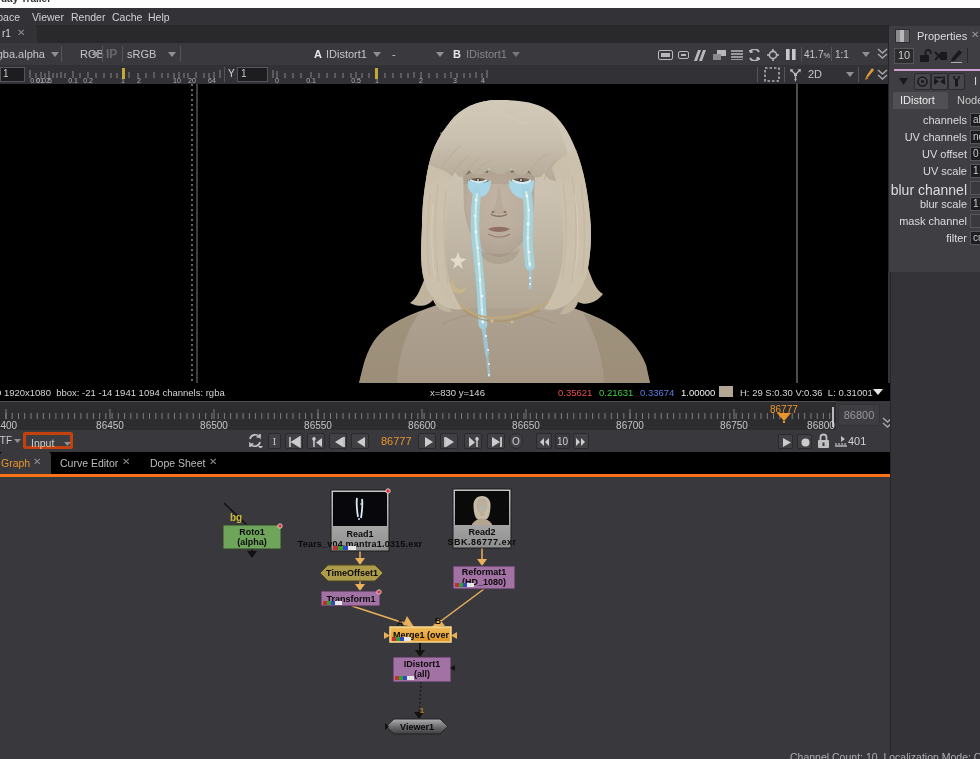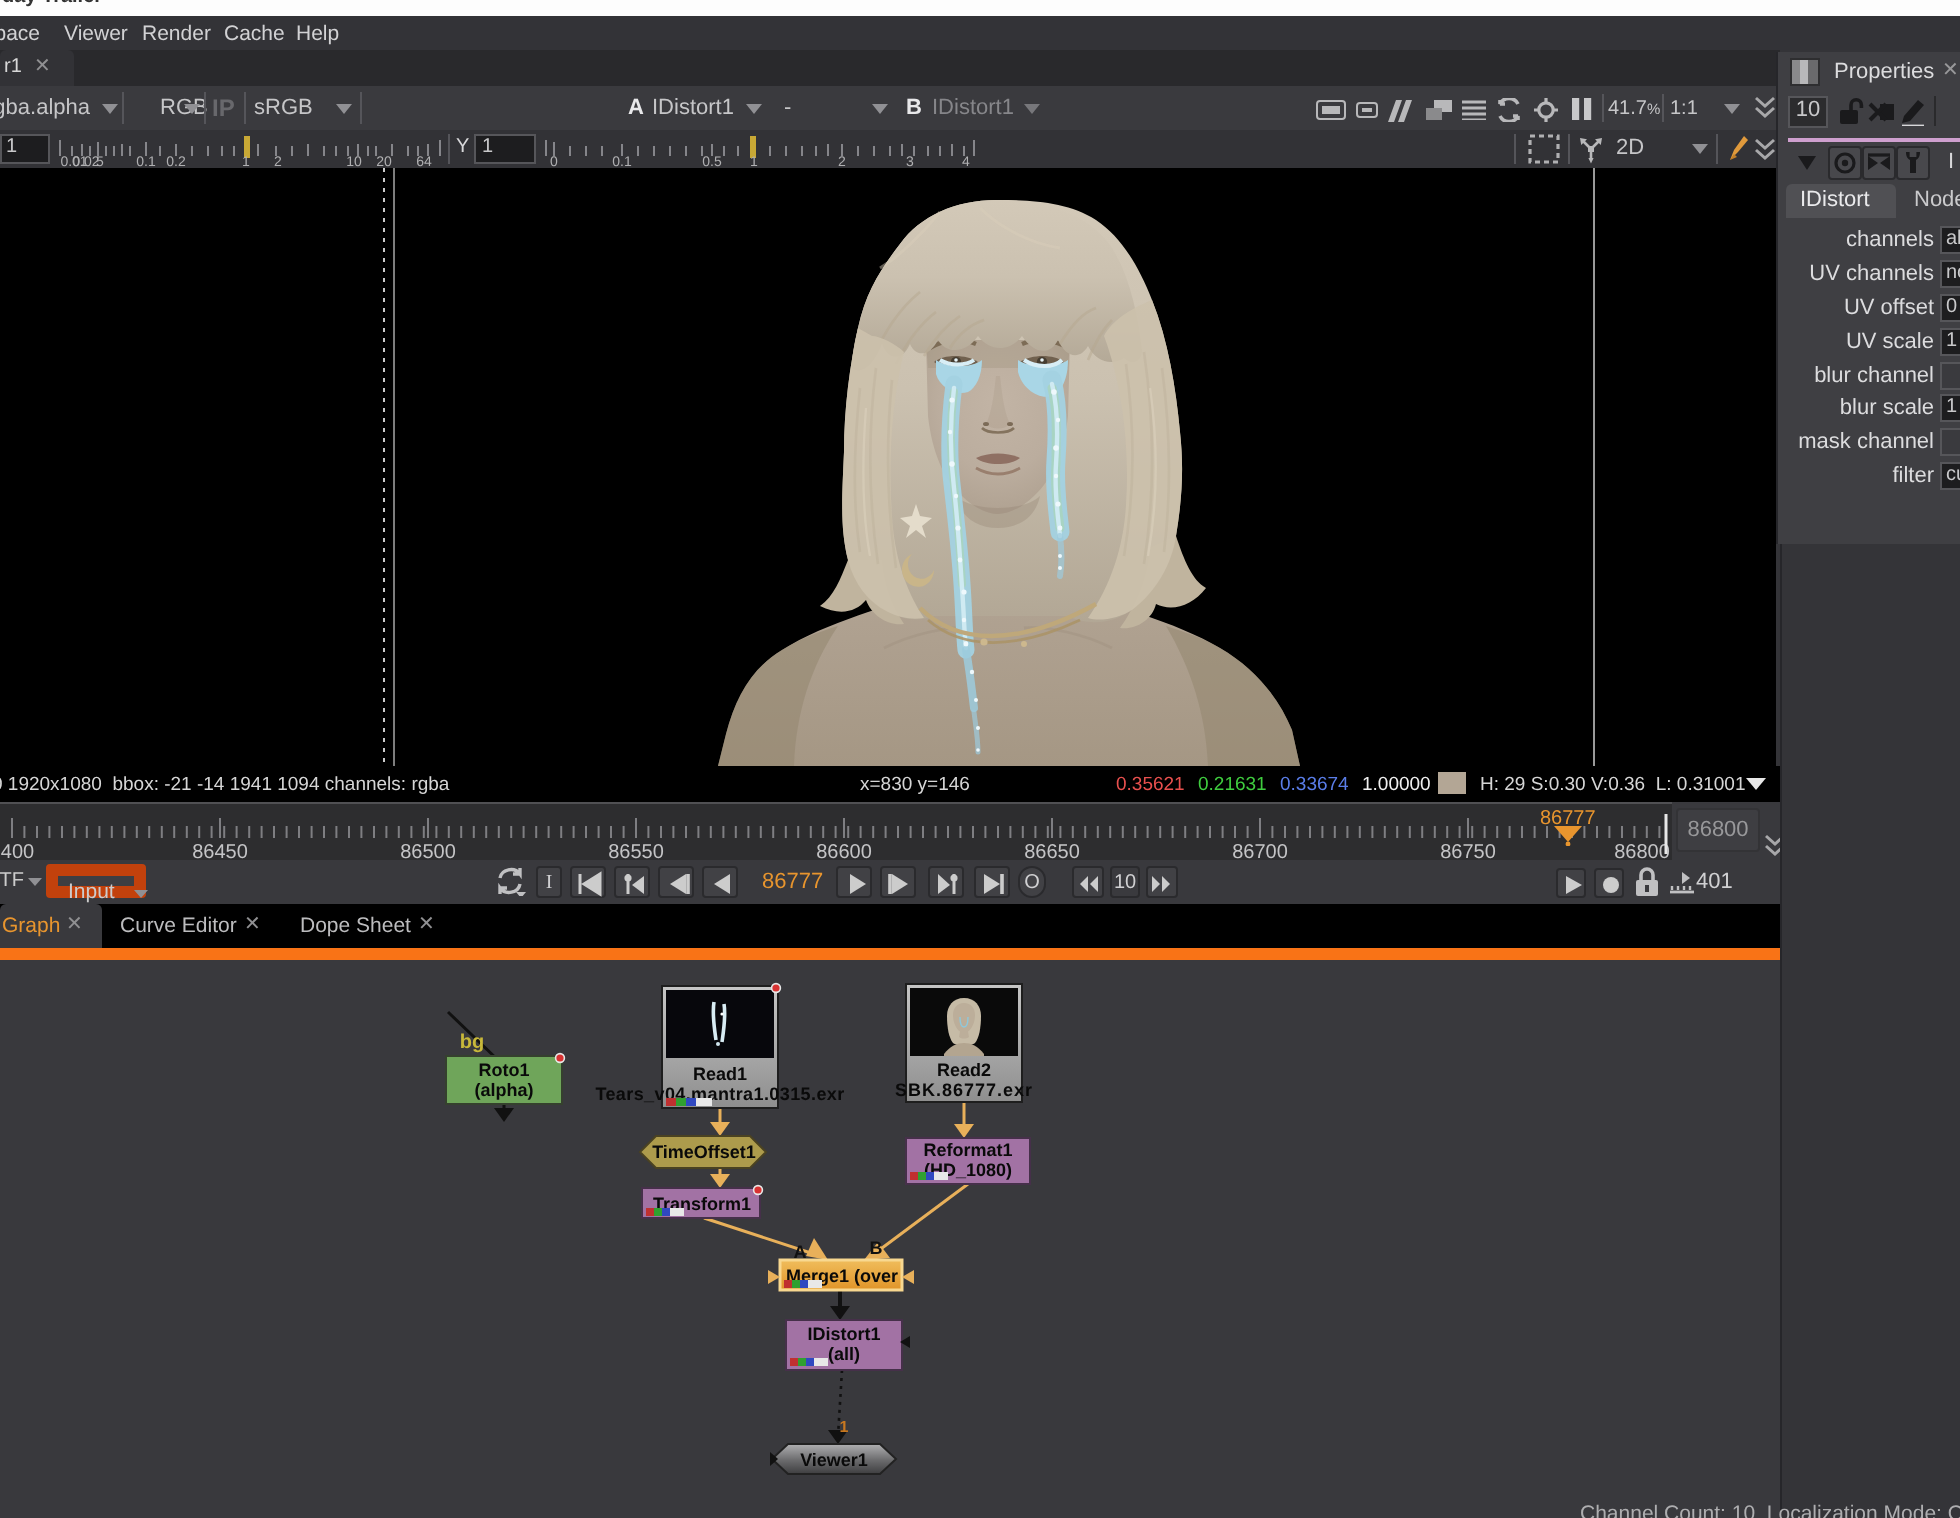--- a/index.html
+++ b/index.html
@@ -15,21 +15,21 @@
 #tabrow{left:0;top:25px;width:890px;height:18px;background:#29292c;}
 #vtab{left:0;top:25px;width:37px;height:18px;background:#323236;border-radius:3px 3px 0 0;}
 #toolbar1{left:0;top:43px;width:890px;height:22px;background:#3a3a3e;}
 #sliderrow{left:0;top:65px;width:890px;height:19px;background:#323236;}
 #viewer{left:0;top:84px;width:888px;height:299px;background:#000;}
 #statusbar{left:0;top:383px;width:890px;height:18px;background:#000;font-size:9.5px;color:#d6d6d6;}
 #ruler{left:0;top:401px;width:836px;height:29px;background:#2d2d2f;border-top:1px solid #505053;}
 #rulerright{left:836px;top:401px;width:54px;height:29px;background:#39393d;}
 #transport{left:0;top:430px;width:890px;height:22px;background:#39393d;}
 #dgtabs{left:0;top:452px;width:890px;height:22px;background:#000000;}
-#nodegraph{left:0;top:474px;width:890px;height:285px;background:#39393d;border-top:6px solid #f97316;}
+#nodegraph{left:0;top:474px;width:890px;height:285px;background:#39393d;border-top:3px solid #f97316;}
 #rightcol{left:890px;top:272px;width:90px;height:487px;background:#343438;border-left:1px solid #26262a;}
 #propspanel{left:888px;top:26px;width:92px;height:246px;background:#3f3f43;border-left:1px solid #26262a;}
 #proptop{left:890px;top:8px;width:90px;height:17px;background:#333337;}
 .txt{position:absolute;white-space:pre;}
 .ibox{position:absolute;background:#1d1d1f;border:1px solid #56565a;color:#c8c8ca;}
 .btn{position:absolute;background:#414145;border:1px solid #2a2a2d;border-radius:2px;}
 </style>
 </head>
 <body>
 <div id="app">
@@ -343,21 +343,21 @@
     <div class="abs" style="left:2px;top:3px;width:42px;height:22px;background:#3e3e42;border:1px solid #333336;border-radius:2px;color:#98989a;font-size:11px;text-align:center;line-height:20px;">86800</div>
     <svg class="abs" style="left:46px;top:16px;" width="11" height="11">
         <path d="M1 1 L5.5 5 L10 1 M1 6 L5.5 10 L10 6" stroke="#a8a8aa" stroke-width="1.5" fill="none"></path>
       </svg>
   </div>
   <div id="transport" class="abs">
     <span class="txt" style="left:-8px;top:5px;font-size:10px;">OTF</span>
     <svg class="abs" style="left:14px;top:9px;" width="7" height="4">
         <path d="M0 0 L7 0 L3.5 4 Z" fill="#909094"></path>
       </svg>
-    <div class="abs" style="left:23px;top:2px;width:50px;height:17px;background:#3e3e42;border:6px solid #c2410c;border-radius:2px;">
+    <div class="abs" style="left:23px;top:2px;width:50px;height:17px;background:#3e3e42;border:3px solid #c2410c;border-radius:2px;">
         <span class="txt" style="left:5px;top:2px;font-size:10.5px;">Input</span>
         <svg class="abs" style="left:38px;top:7px;" width="7" height="4">
           <path d="M0 0 L7 0 L3.5 4 Z" fill="#909094"></path>
         </svg>
       </div>
     <svg class="abs" style="left:247px;top:3px;" width="17" height="15">
         <path d="M3 6 A5.5 5 0 0 1 13 4 L13 1 M13 4 L9.5 4 M13 9 A5.5 5 0 0 1 3 11 L3 14 M3 11 L6.5 11" stroke="#c0c0c2" stroke-width="1.7" fill="none"></path>
         <path d="M11 13 L16 13 L13.5 16 Z" fill="#c0c0c2"></path>
       </svg>
     <div class="btn" style="left:268px;top:3px;width:13px;height:16px;color:#d0d0d2;font-size:10px;text-align:center;line-height:15px;font-family:'Liberation Serif',serif;">I</div>
@@ -595,21 +595,21 @@
     <span class="txt" style="left:11px;top:68px;font-size:11px;color:#eaeaec;">IDistort</span>
     <span class="txt" style="left:68px;top:68px;font-size:11px;color:#cacacc;">Node</span>
     <span class="txt" style="right:13px;top:88px;font-size:11px;color:#dcdcde;">channels</span>
     <div class="ibox" style="left:81px;top:87px;width:20px;height:14px;font-size:10px;padding-left:2px;">all</div>
     <span class="txt" style="right:13px;top:105px;font-size:11px;color:#dcdcde;">UV channels</span>
     <div class="ibox" style="left:81px;top:104px;width:20px;height:14px;font-size:10px;padding-left:2px;">no</div>
     <span class="txt" style="right:13px;top:122px;font-size:11px;color:#dcdcde;">UV offset</span>
     <div class="ibox" style="left:81px;top:121px;width:20px;height:14px;font-size:10px;padding-left:2px;">0</div>
     <span class="txt" style="right:13px;top:139px;font-size:11px;color:#dcdcde;">UV scale</span>
     <div class="ibox" style="left:81px;top:138px;width:20px;height:14px;font-size:10px;padding-left:2px;">1</div>
-    <span class="txt" style="right:13px;top:156px;font-size:11px;color:#dcdcde;">blur channel</span>
+    <span class="txt" style="right:13px;top:156px;font-size:14px;color:#dcdcde;">blur channel</span>
     <div class="ibox" style="left:81px;top:155px;width:20px;height:14px;font-size:10px;background:#3a3a3e;"></div>
     <span class="txt" style="right:13px;top:172px;font-size:11px;color:#dcdcde;">blur scale</span>
     <div class="ibox" style="left:81px;top:171px;width:20px;height:14px;font-size:10px;padding-left:2px;">1</div>
     <span class="txt" style="right:13px;top:189px;font-size:11px;color:#dcdcde;">mask channel</span>
     <div class="ibox" style="left:81px;top:188px;width:20px;height:14px;font-size:10px;background:#3a3a3e;"></div>
     <span class="txt" style="right:13px;top:206px;font-size:11px;color:#dcdcde;">filter</span>
     <div class="ibox" style="left:81px;top:205px;width:20px;height:14px;font-size:10px;padding-left:2px;">cu</div>
   </div>
   <div id="proptop" class="abs"></div>
   <span class="txt" style="left:790px;top:751px;font-size:10.5px;color:#aeaeb0;z-index:5;">Channel Count: 10  Localization Mode: On  M</span>

